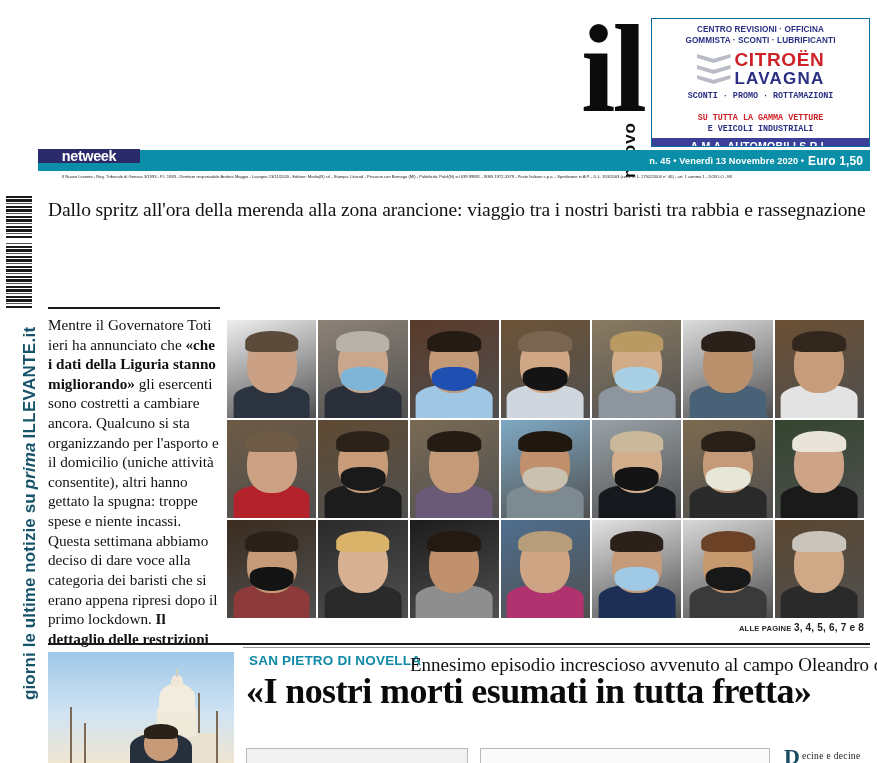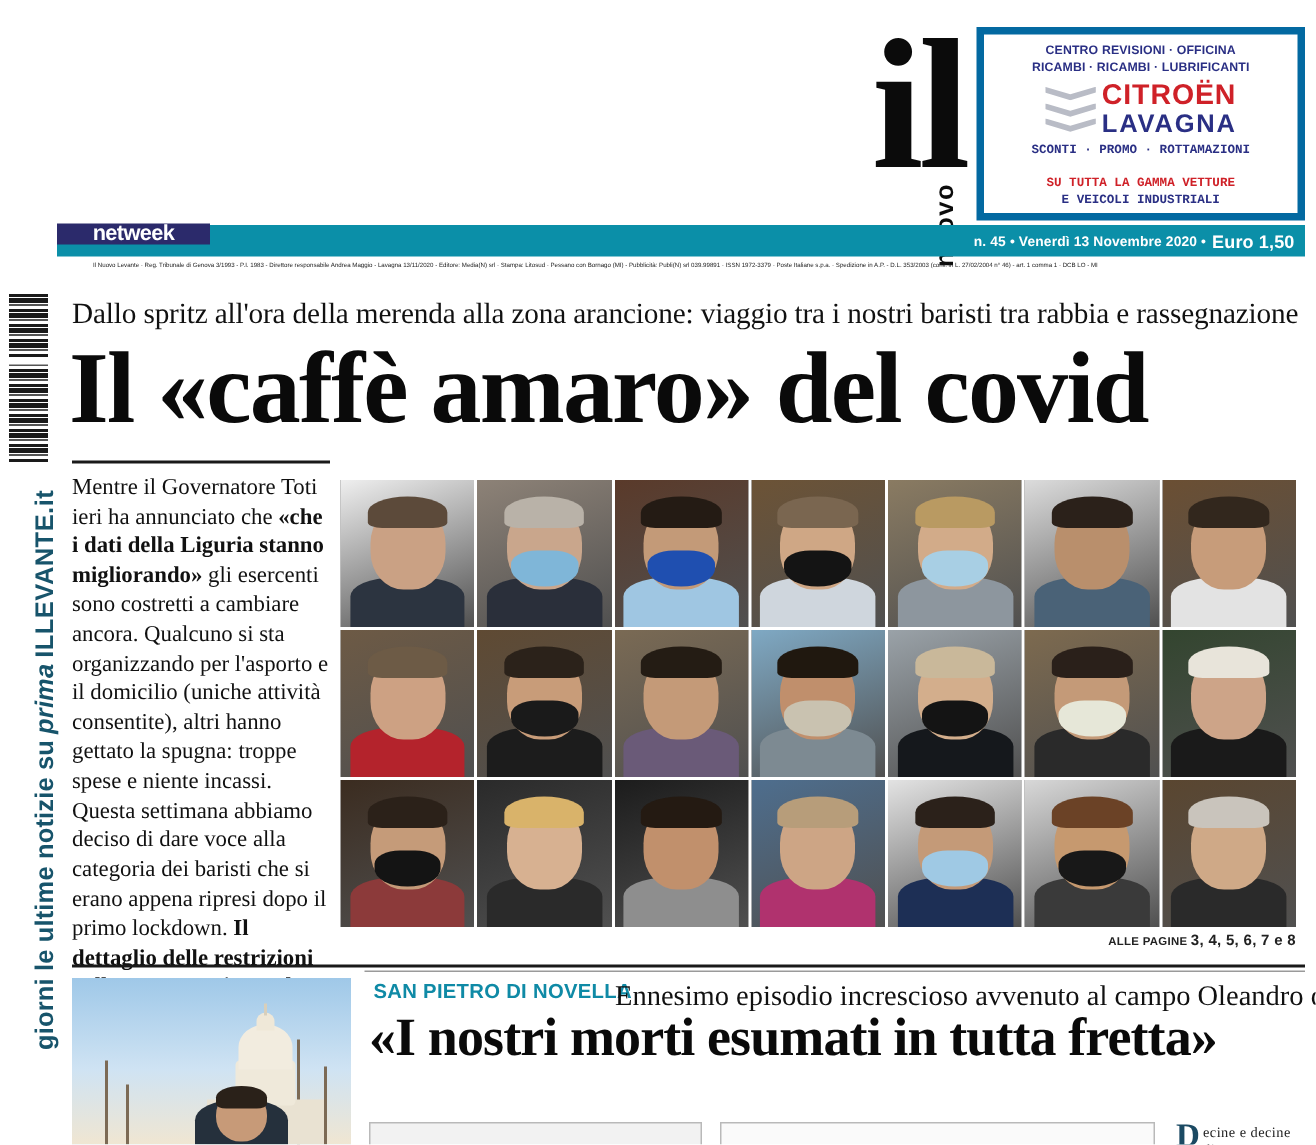--- a/index.html
+++ b/index.html
@@ -47,21 +47,21 @@
     margin:0 4px 20px -6px;height:74px;
   }
   .logo-levante{
     font-family:"Liberation Serif", serif;
     font-weight:700;font-size:124px;line-height:.84;color:#0b0b0b;
     letter-spacing:-2px;
   }
 
   
   .advert{position:absolute;left:651px;top:18px;width:219px;height:129px;
-    border:5px solid #0369a1;background:#fff;box-sizing:border-box;
+    border:1px solid #0369a1;background:#fff;box-sizing:border-box;
     font-family:"Liberation Sans", sans-serif;text-align:center;overflow:hidden;}
   .ad-top{font-size:8.2px;font-weight:700;color:#2a2f84;line-height:1.38;padding:5px 3px 2px;letter-spacing:.1px;}
   .ad-mid{display:flex;align-items:center;justify-content:center;gap:4px;padding:1px 0 2px;}
   .ad-chev{width:34px;height:30px;position:relative;flex:none;}
   .ad-chev i{position:absolute;left:0;width:34px;height:9px;background:#b9bcc6;
     clip-path:polygon(0 0,50% 55%,100% 0,100% 42%,50% 100%,0 42%);}
   .ad-chev i:nth-child(1){top:0;}
   .ad-chev i:nth-child(2){top:11px;}
   .ad-chev i:nth-child(3){top:21px;}
   .ad-brand{text-align:left;}
@@ -176,21 +176,21 @@
   <div class="masthead">
     <div class="logo-row">
       <span class="logo-il">il</span>
       <span class="logo-nuovo">nuovo</span>
     </div>
   </div>
 
   <div class="advert">
     <div class="ad-top">
       <div>CENTRO REVISIONI · OFFICINA</div>
-      <div>RICAMBI · RICAMBI · LUBRIFICANTI</div>
+      <div>GOMMISTA · SCONTI · LUBRIFICANTI</div>
     </div>
     <div class="ad-mid">
       <span class="ad-chev">
           <i></i>
           <i></i>
           <i></i>
         </span>
       <span class="ad-brand">
         <div class="ad-citroen">CITROËN</div>
         <div class="ad-lavagna">LAVAGNA</div>
@@ -213,21 +213,20 @@
       <span>netweek</span>
     </div>
     <div class="issue">
       <span>n. 45 • Venerdì 13 Novembre 2020 •</span>
       <span class="price">Euro 1,50</span>
     </div>
   </div>
   <div class="colophon">Il Nuovo Levante - Reg. Tribunale di Genova 3/1993 - P.I. 1983 - Direttore responsabile Andrea Maggio - Lavagna 13/11/2020 - Editore: Media(N) srl - Stampa: Litosud - Pessano con Bornago (MI) - Pubblicità: Publi(N) srl 039.99891 - ISSN 1972-3379 - Poste Italiane s.p.a. - Spedizione in A.P. - D.L. 353/2003 (conv. in L. 27/02/2004 n° 46) - art. 1 comma 1 - DCB LO - MI</div>
 
   <div class="kicker">Dallo spritz all'ora della merenda alla zona arancione: viaggio tra i nostri baristi tra rabbia e rassegnazione</div>
-  <div class="headline">Il «caffè amaro» del covid</div>
   <div class="rule-top"></div>
 
   <div class="lead">
     <span>Mentre il Governatore Toti ieri ha annunciato che </span><b>«che i dati della Liguria stanno migliorando»</b><span> gli esercenti sono costretti a cambiare ancora. Qualcuno si sta organizzando per l'asporto e il domicilio (uniche attività consentite), altri hanno gettato la spugna: troppe spese e niente incassi. Questa settimana abbiamo deciso di dare voce alla categoria dei baristi che si erano appena ripresi dopo il primo lockdown. </span><b>Il dettaglio delle restrizioni nella nostra regione e la situazione dei contagi</b>
   </div>
 
   <div class="grid" id="photo-grid">
       <div class="cell">
         <div class="bg" style="background: linear-gradient(160deg, rgb(239, 239, 239) 0%, rgba(0, 0, 0, 0.35) 100%);"></div>
         <div class="body" style="background: rgb(44, 52, 64); width: 86%; height: 34%;"></div>

